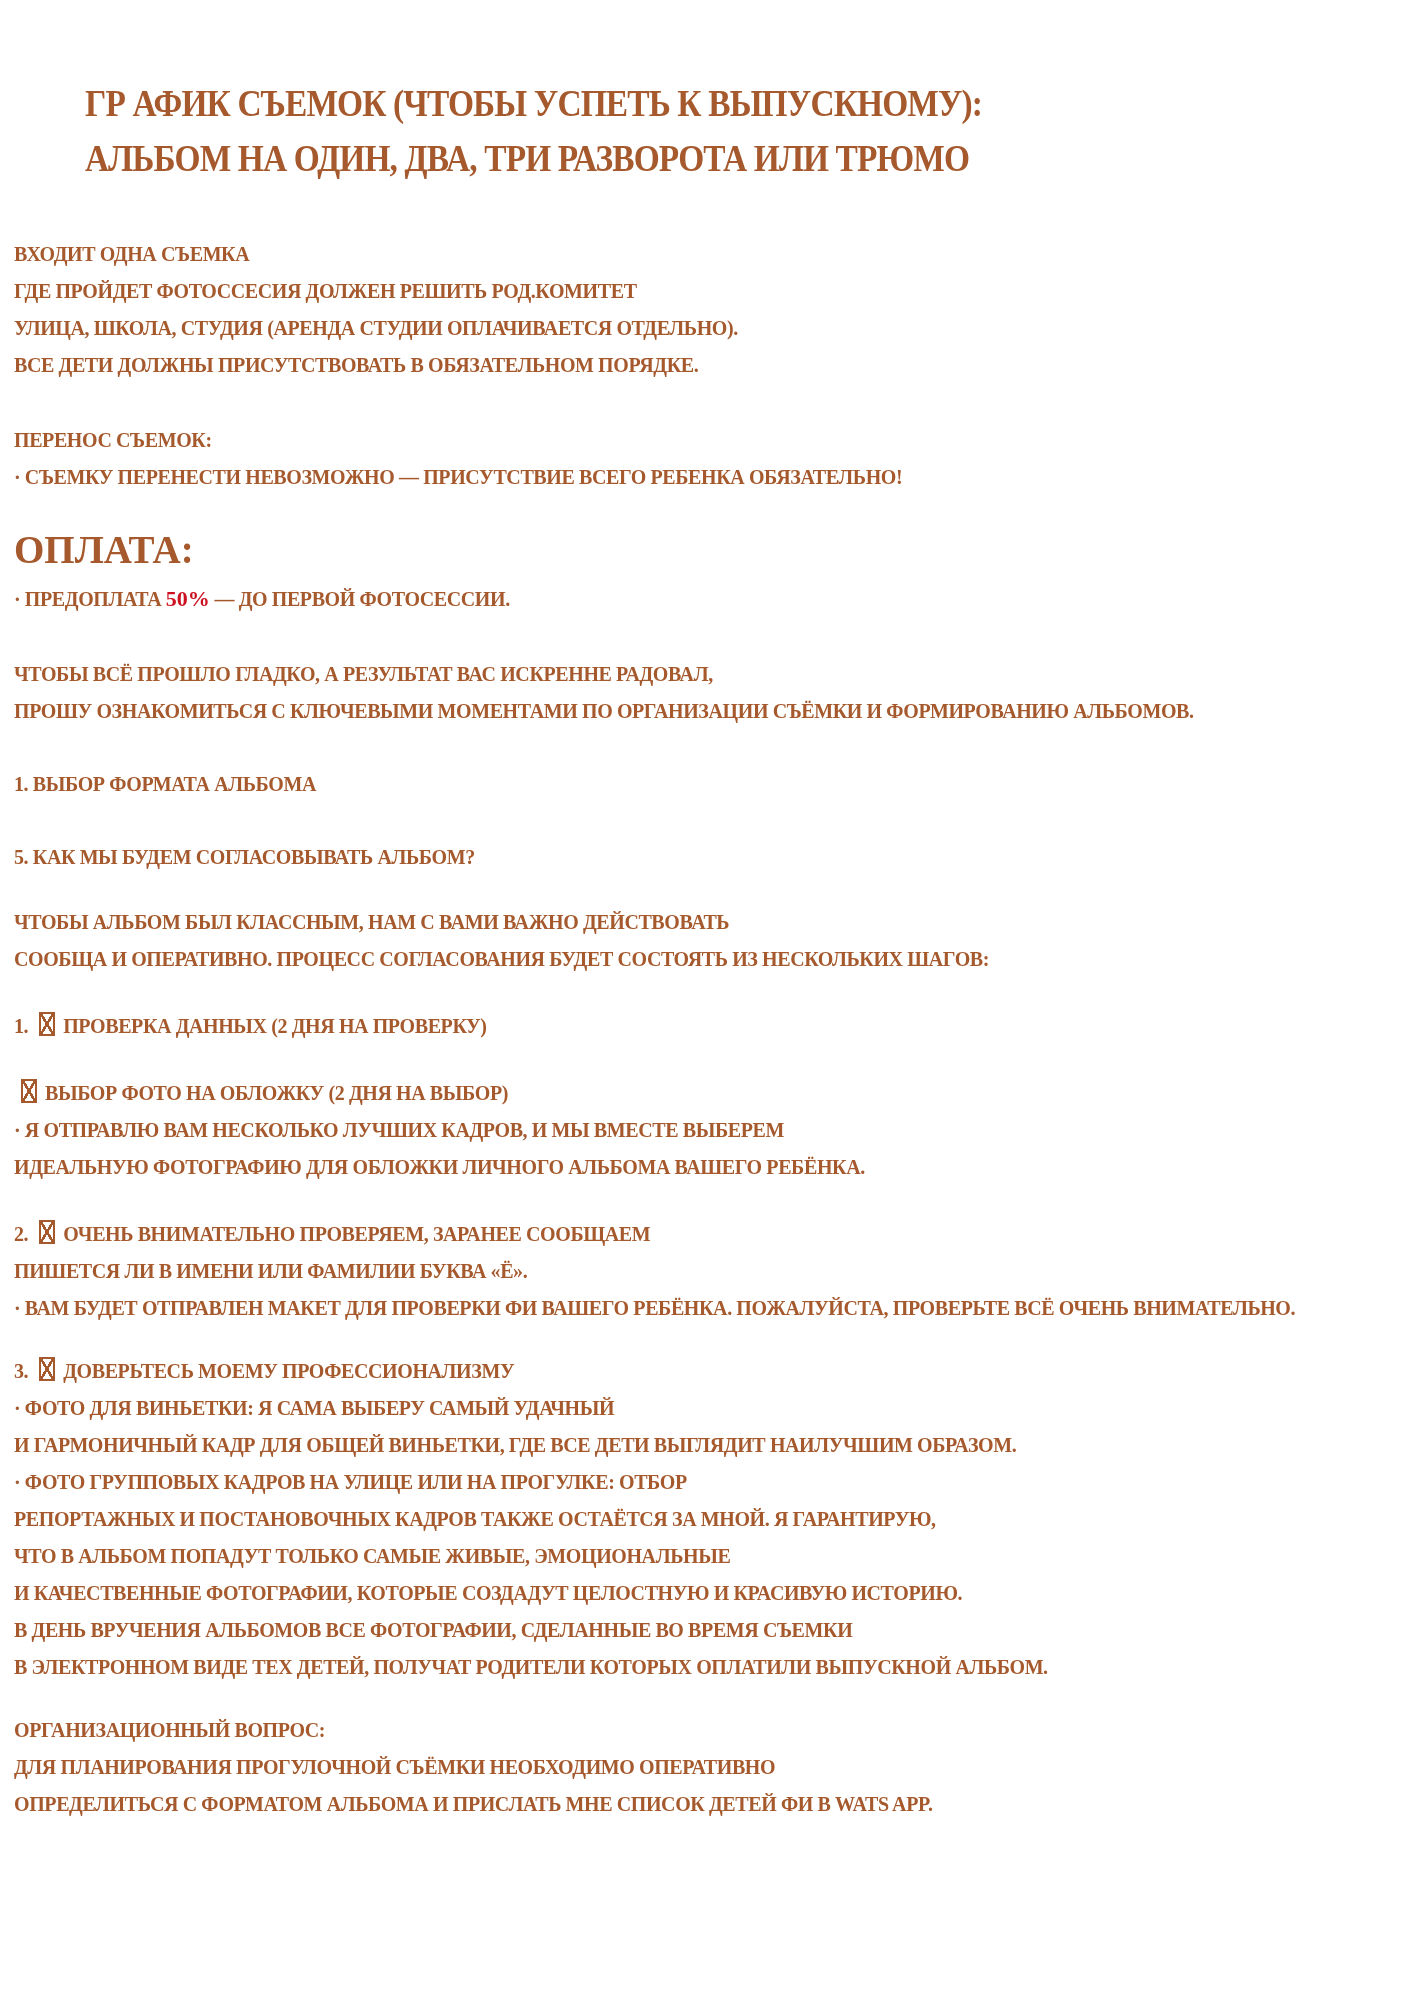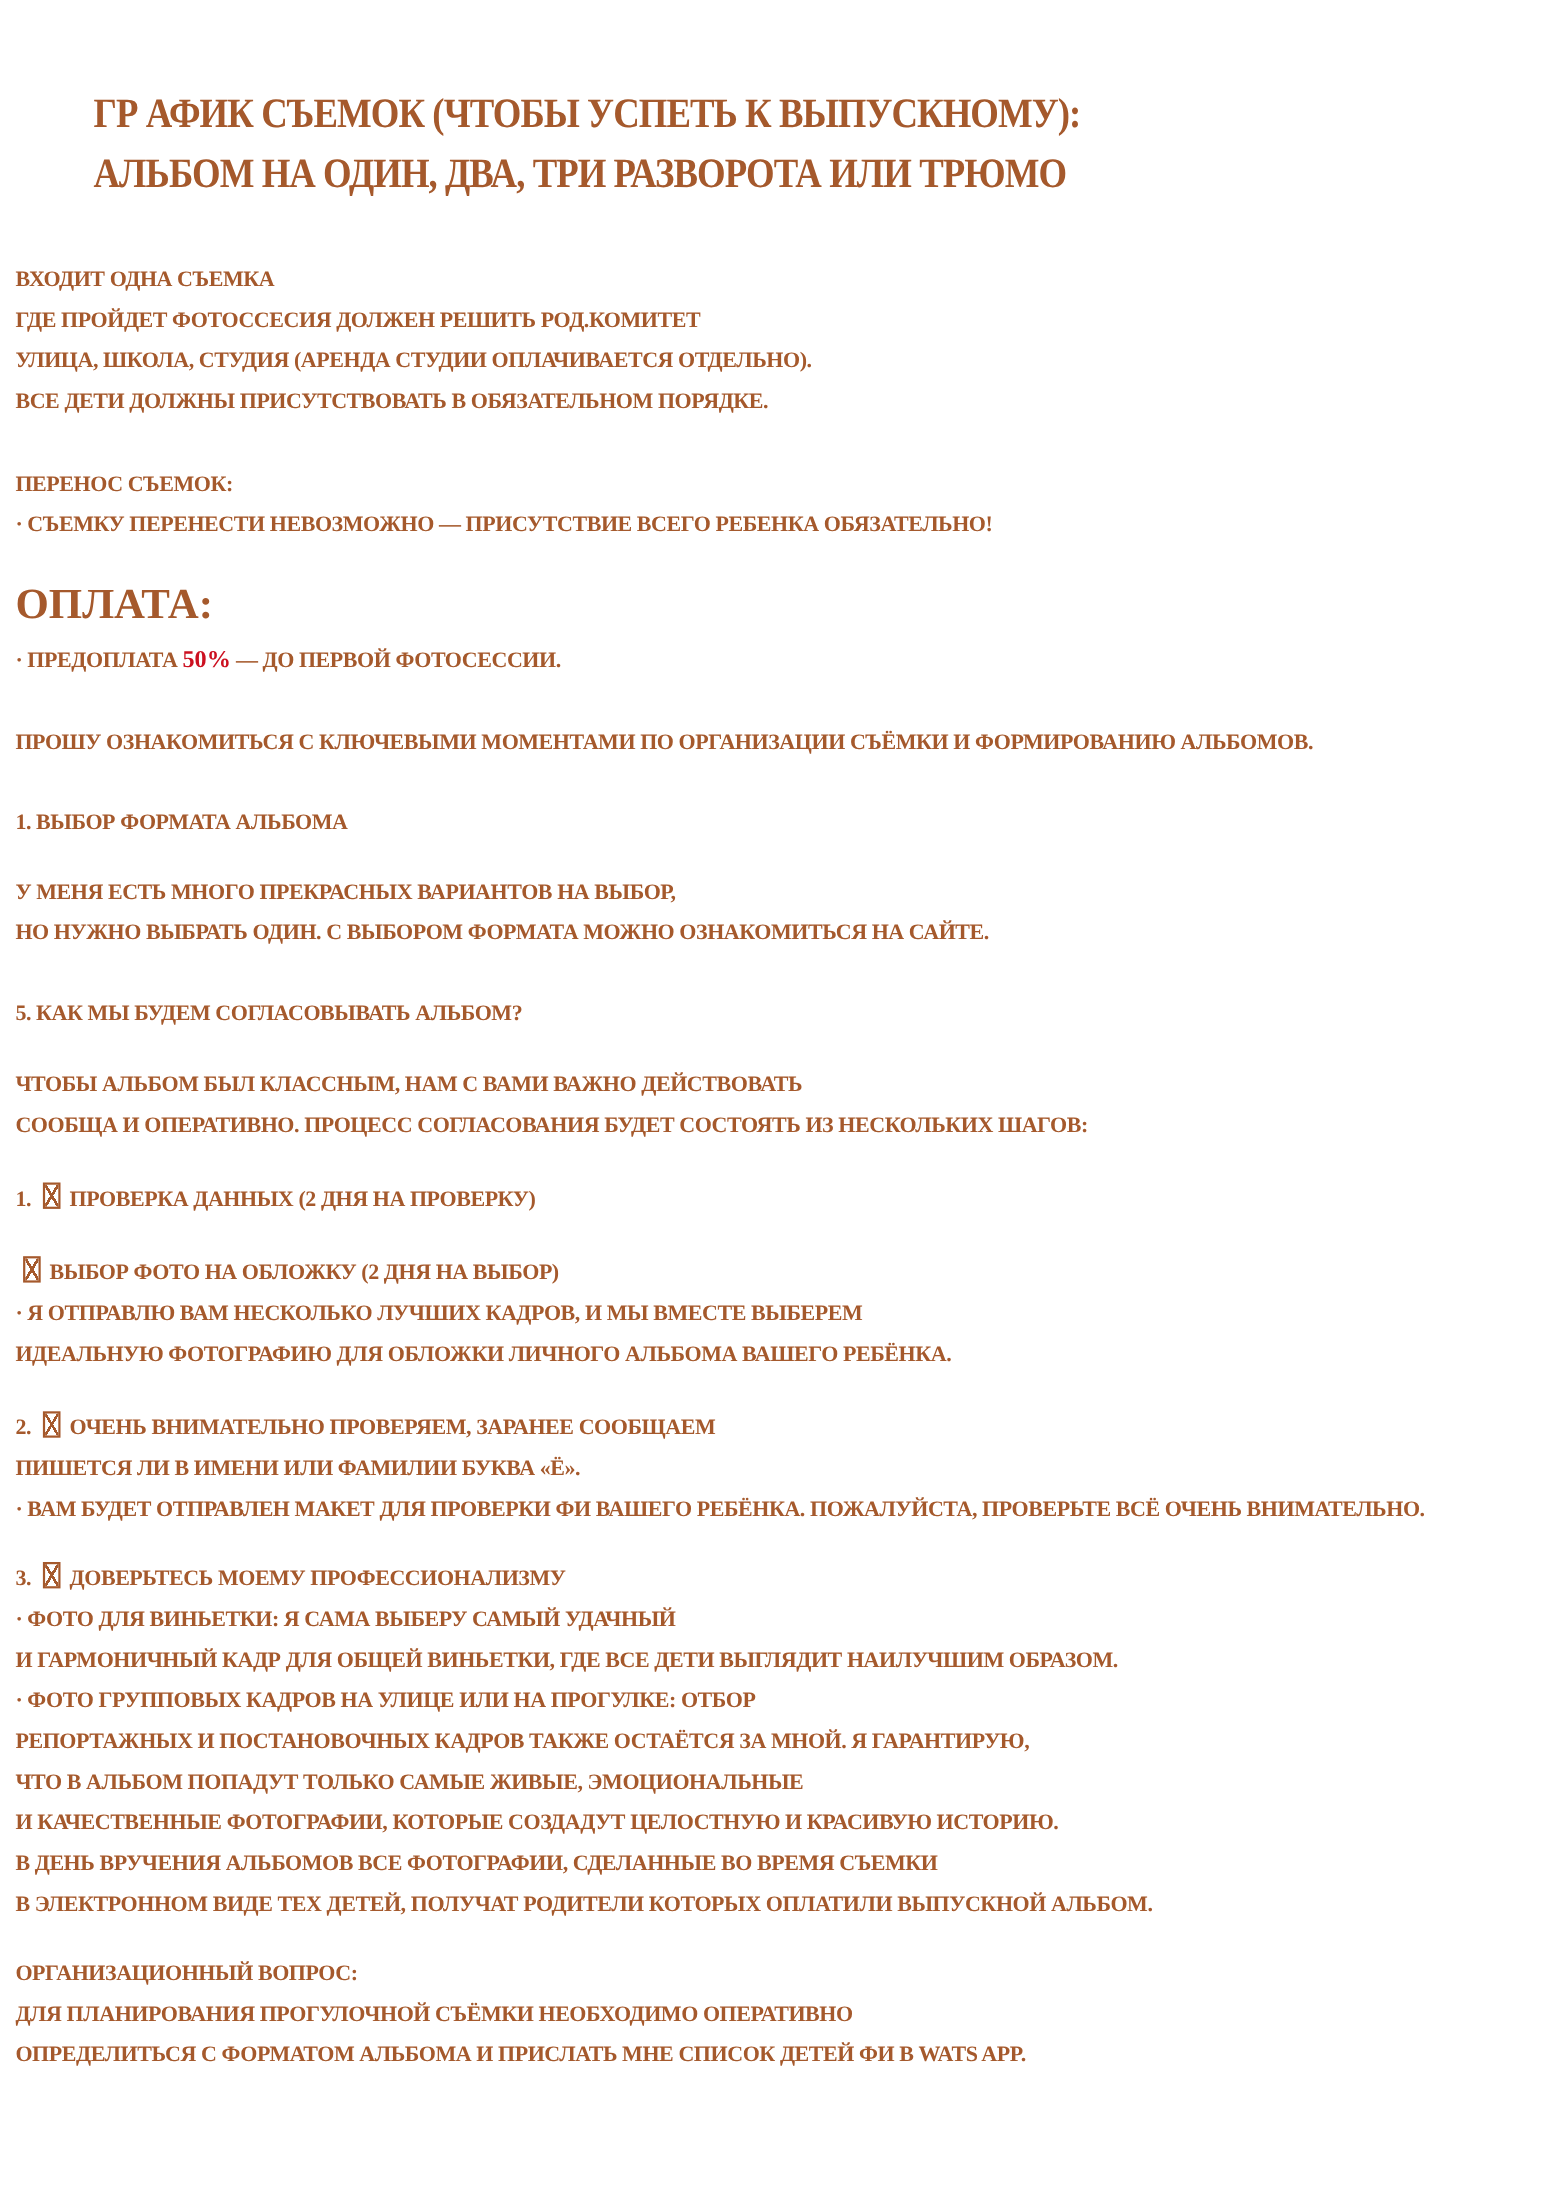--- a/index.html
+++ b/index.html
@@ -83,29 +83,26 @@
     <div class="line">ПЕРЕНОС СЪЕМОК:</div>
     <div class="line">· СЪЕМКУ ПЕРЕНЕСТИ НЕВОЗМОЖНО — ПРИСУТСТВИЕ ВСЕГО РЕБЕНКА ОБЯЗАТЕЛЬНО!</div>
   </div>
 
   <div class="block m30">
     <div class="line payment-heading">ОПЛАТА:</div>
     <div class="line pay-line"><span>· ПРЕДОПЛАТА </span><span class="pct">50%</span><span> — ДО ПЕРВОЙ ФОТОСЕССИИ.</span></div>
   </div>
 
   <div class="block">
+    <div class="line">ЧТОБЫ ВСЁ ПРОШЛО ГЛАДКО, А РЕЗУЛЬТАТ ВАС ИСКРЕННЕ РАДОВАЛ,</div>
     <div class="line">ПРОШУ ОЗНАКОМИТЬСЯ С КЛЮЧЕВЫМИ МОМЕНТАМИ ПО ОРГАНИЗАЦИИ СЪЁМКИ И ФОРМИРОВАНИЮ АЛЬБОМОВ.</div>
   </div>
 
   <div class="block m36">
     <div class="line">1. ВЫБОР ФОРМАТА АЛЬБОМА</div>
-  </div>
-  <div class="block m26">
-    <div class="line">У МЕНЯ ЕСТЬ МНОГО ПРЕКРАСНЫХ ВАРИАНТОВ НА ВЫБОР,</div>
-    <div class="line">НО НУЖНО ВЫБРАТЬ ОДИН. С ВЫБОРОМ ФОРМАТА МОЖНО ОЗНАКОМИТЬСЯ НА САЙТЕ.</div>
   </div>
 
   <div class="block m36">
     <div class="line">5. КАК МЫ БУДЕМ СОГЛАСОВЫВАТЬ АЛЬБОМ?</div>
   </div>
   <div class="block m28">
     <div class="line">ЧТОБЫ АЛЬБОМ БЫЛ КЛАССНЫМ, НАМ С ВАМИ ВАЖНО ДЕЙСТВОВАТЬ</div>
     <div class="line">СООБЩА И ОПЕРАТИВНО. ПРОЦЕСС СОГЛАСОВАНИЯ БУДЕТ СОСТОЯТЬ ИЗ НЕСКОЛЬКИХ ШАГОВ:</div>
   </div>
 

